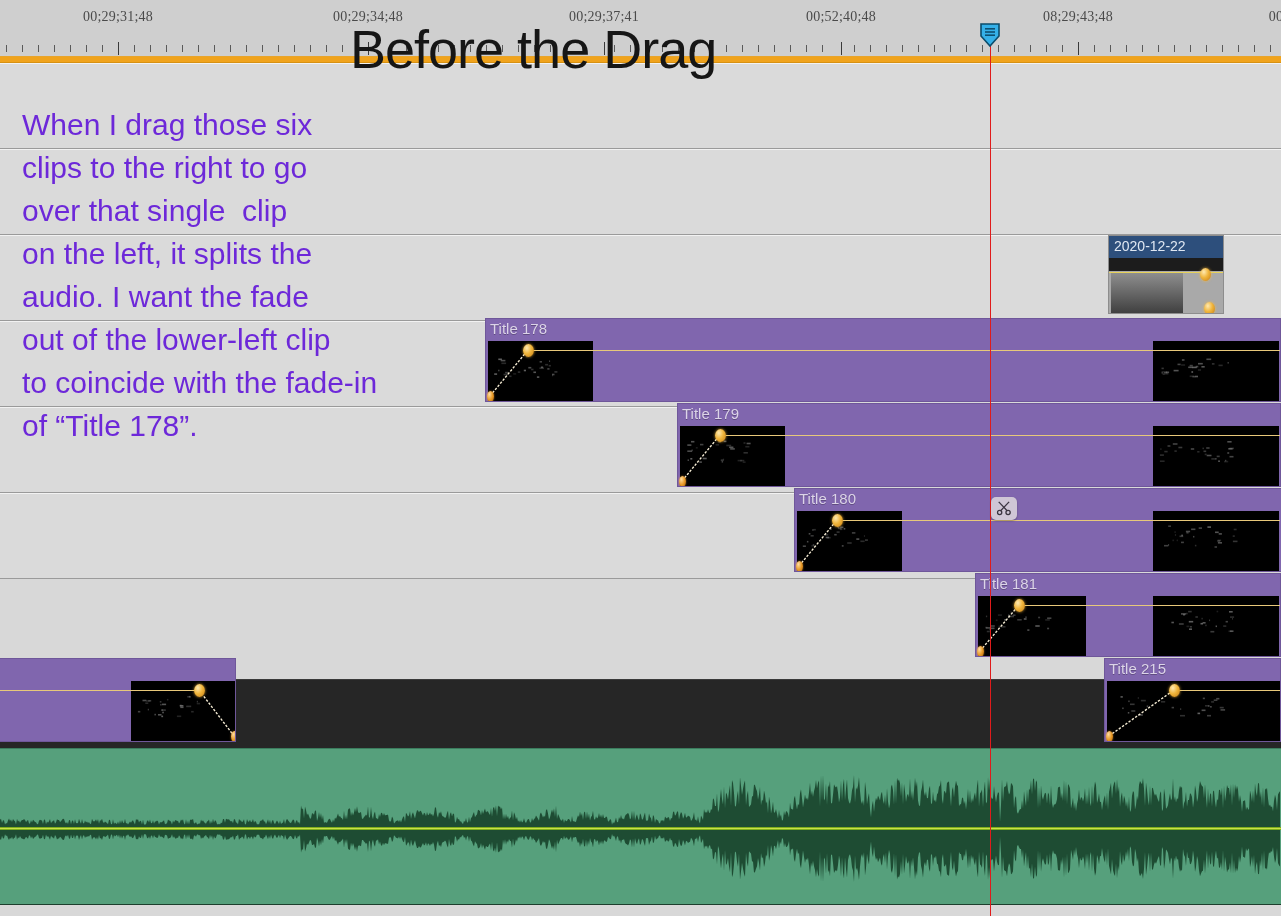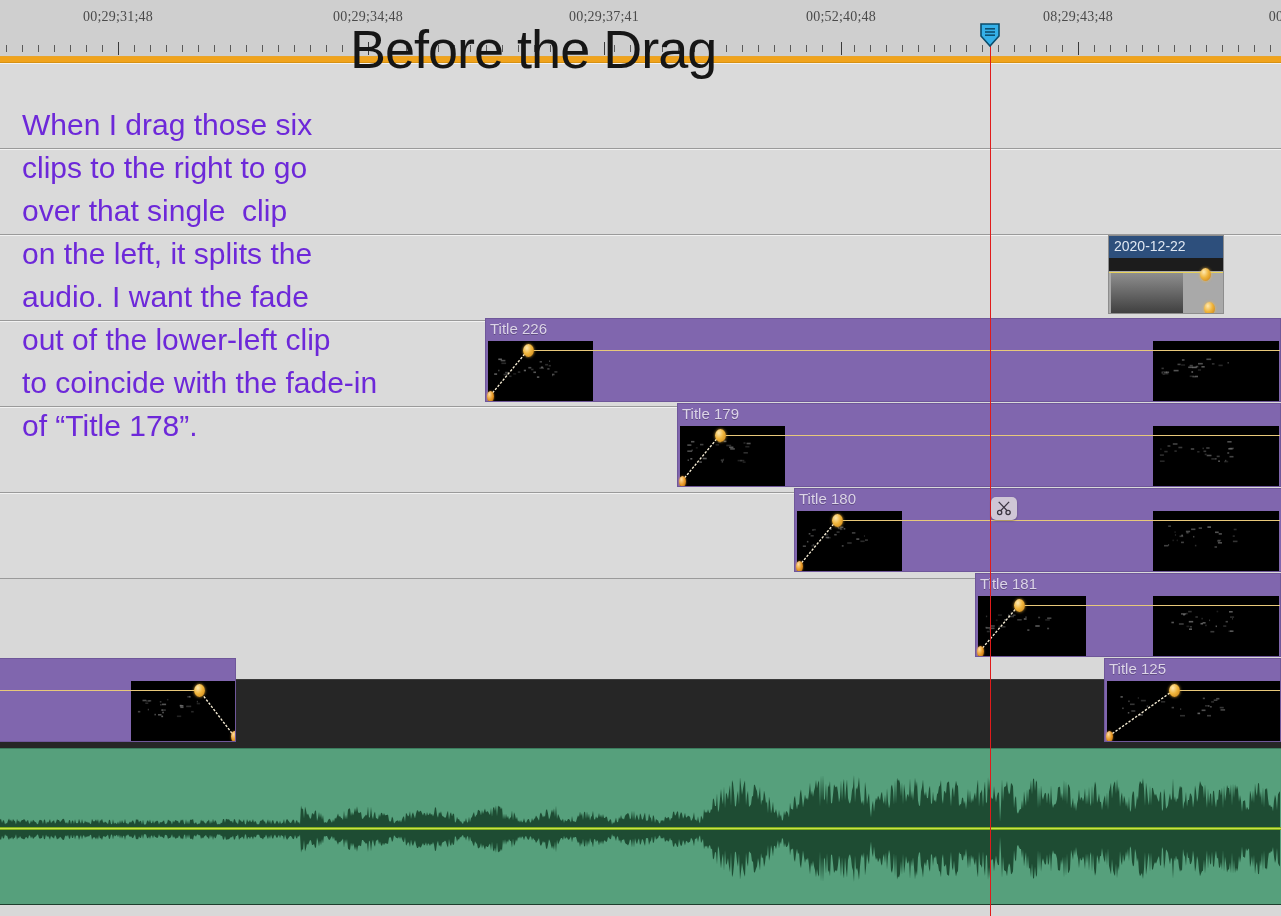--- a/index.html
+++ b/index.html
@@ -254,21 +254,21 @@
           <div style="position: absolute; left: 0px; top: 0px; right: 0px; height: 13px; background: rgb(28, 28, 28);"></div>
           <div style="position: absolute; left: 0px; top: 14px; right: 0px; height: 1px; background: rgb(232, 211, 90);"></div>
         </div>
         <div class="vclip-hdr">
           <span>2020-12-22</span>
         </div>
         <div class="kf" style="left: 90.5px; top: 31.5px;"></div>
         <div class="kf" style="left: 94.5px; top: 65.5px;"></div>
       </div>
       <div class="clip" style="left: 485px; top: 255px; width: 796px; height: 84px;">
-        <div class="clip-title">Title 226</div>
+        <div class="clip-title">Title 178</div>
         <div class="thumb" style="left: 2px; top: 22px; width: 105px; height: 60px;">
           <svg class="thumb-noise" viewBox="0 0 105 60" preserveAspectRatio="none">
             <rect x="40.3" y="25.9" width="3.0" height="1.6" fill="#cfcfcf" opacity="0.68"></rect>
             <rect x="10.3" y="28.7" width="1.1" height="1.6" fill="#cfcfcf" opacity="0.78"></rect>
             <rect x="64.0" y="32.7" width="2.5" height="1.6" fill="#cfcfcf" opacity="0.66"></rect>
             <rect x="48.9" y="35.3" width="2.4" height="1.6" fill="#cfcfcf" opacity="0.79"></rect>
             <rect x="13.4" y="21.5" width="4.7" height="1.6" fill="#cfcfcf" opacity="0.37"></rect>
             <rect x="10.3" y="17.5" width="3.6" height="1.6" fill="#cfcfcf" opacity="0.84"></rect>
             <rect x="6.2" y="32.3" width="2.9" height="1.6" fill="#cfcfcf" opacity="0.81"></rect>
             <rect x="21.2" y="34.5" width="2.3" height="1.6" fill="#cfcfcf" opacity="0.41"></rect>
@@ -568,21 +568,21 @@
           </svg>
         </div>
         <div class="fade-line" style="left: 0px; top: 31px; width: 199px;"></div>
         <svg class="fade-diag" width="39" height="50" viewBox="0 0 39 50" style="left: 197px; top: 29px;">
           <line x1="2" y1="2" x2="37" y2="48" stroke="#f3ead2" stroke-width="1.4" stroke-dasharray="2.4 1.6"></line>
         </svg>
         <div class="kf" style="left: 193.5px; top: 24.5px;"></div>
         <div class="kf small" style="left: 230.5px; top: 71.5px;"></div>
       </div>
       <div class="clip" style="left: 1104px; top: 595px; width: 177px; height: 84px;">
-        <div class="clip-title">Title 125</div>
+        <div class="clip-title">Title 215</div>
         <div class="thumb" style="left: 2px; top: 22px; width: 175px; height: 60px;">
           <svg class="thumb-noise" viewBox="0 0 175 60" preserveAspectRatio="none">
             <rect x="106.7" y="18.4" width="3.7" height="1.6" fill="#cfcfcf" opacity="0.55"></rect>
             <rect x="23.0" y="22.5" width="4.6" height="1.6" fill="#cfcfcf" opacity="0.48"></rect>
             <rect x="64.6" y="25.8" width="2.4" height="1.6" fill="#cfcfcf" opacity="0.57"></rect>
             <rect x="98.0" y="24.0" width="4.3" height="1.6" fill="#cfcfcf" opacity="0.39"></rect>
             <rect x="20.8" y="31.0" width="1.5" height="1.6" fill="#cfcfcf" opacity="0.70"></rect>
             <rect x="100.0" y="33.9" width="4.0" height="1.6" fill="#cfcfcf" opacity="0.54"></rect>
             <rect x="15.4" y="26.5" width="1.1" height="1.6" fill="#cfcfcf" opacity="0.82"></rect>
             <rect x="73.0" y="33.9" width="5.0" height="1.6" fill="#cfcfcf" opacity="0.42"></rect>

